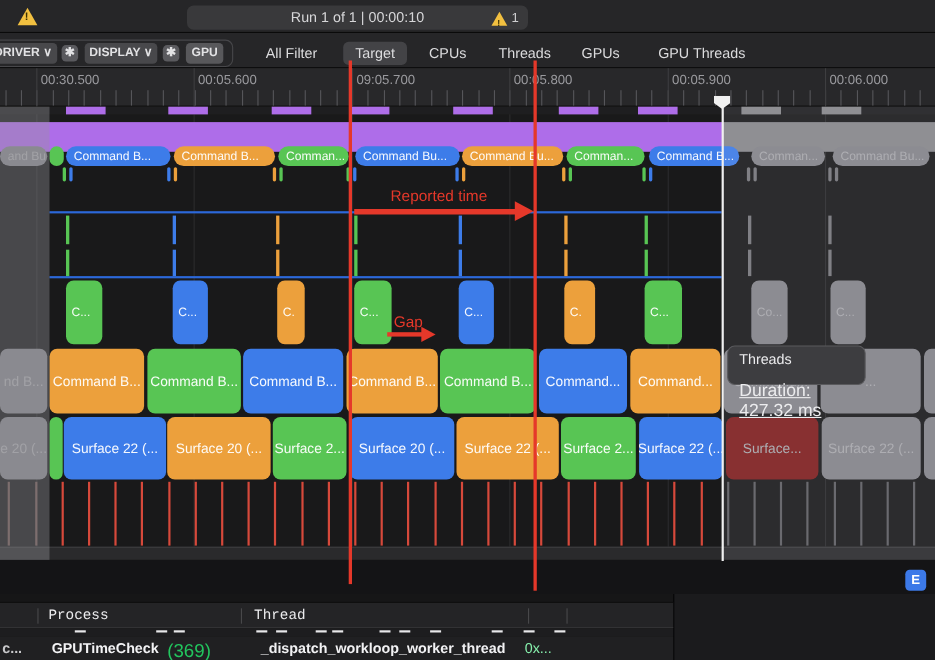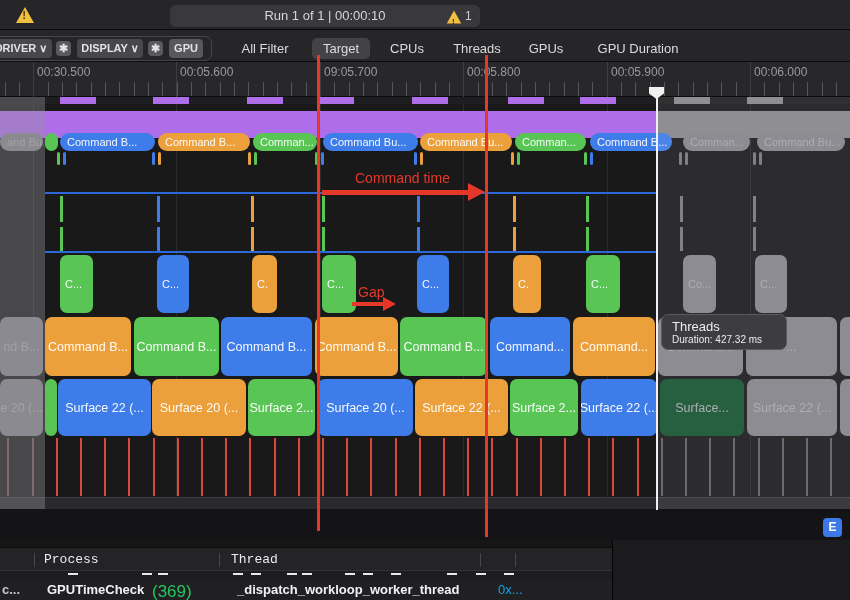--- a/index.html
+++ b/index.html
@@ -50,21 +50,21 @@
         <div class="abs ctl" style="left: 77px; width: 66px; background: rgb(72, 72, 75); top: 9px; height: 19px; line-height: 19px;">DISPLAY ∨</div>
         <div class="abs ctl" style="left: 148px; width: 15px; background: rgb(90, 90, 94); top: 11px; height: 15px; line-height: 15px;">✱</div>
         <div class="abs ctl" style="left: 169px; width: 34px; background: rgb(88, 88, 91); top: 9px; height: 19px; line-height: 19px;">GPU</div>
       </div>
     <div id="tabs">
         <div class="abs tab" style="left: 230px; width: 70px;">All Filter</div>
         <div class="abs tab selected" style="left: 312px; width: 58px;">Target</div>
         <div class="abs tab" style="left: 384px; width: 46px;">CPUs</div>
         <div class="abs tab" style="left: 443px; width: 68px;">Threads</div>
         <div class="abs tab" style="left: 523px; width: 46px;">GPUs</div>
-        <div class="abs tab" style="left: 582px; width: 112px;">GPU Duration</div>
+        <div class="abs tab" style="left: 582px; width: 112px;">GPU Threads</div>
       </div>
   </div>
 
   <div class="abs ruler">
       <div id="ruler-content">
         <div class="abs" style="left: 4.7px; top: 20px; width: 1px; height: 14px; background: rgb(86, 86, 90);"></div>
         <div class="abs" style="left: 19.03px; top: 20px; width: 1px; height: 14px; background: rgb(86, 86, 90);"></div>
         <div class="abs" style="left: 33.36px; top: 20px; width: 1px; height: 14px; background: rgb(86, 86, 90);"></div>
         <div class="abs" style="left: 47.69px; top: 20px; width: 1px; height: 14px; background: rgb(86, 86, 90);"></div>
         <div class="abs" style="left: 62.02px; top: 20px; width: 1px; height: 14px; background: rgb(86, 86, 90);"></div>
@@ -227,21 +227,21 @@
       <div class="abs blocklbl" style="left: 840px; top: 220px; width: 55px; height: 59px; background: rgb(132, 132, 138); border-radius: 7px; font-size: 12.5px; color: rgb(169, 169, 173);">Co...</div>
       <div class="abs blocklbl" style="left: 0px; top: 282px; width: 43px; height: 57px; background: rgb(132, 132, 138); border-radius: 7px; font-size: 12.5px; color: rgb(169, 169, 173);">e 20 (...</div>
       <div class="abs blocklbl" style="left: 45px; top: 282px; width: 12px; height: 57px; background: rgb(88, 197, 84); border-radius: 7px; font-size: 12.5px; color: rgba(255, 255, 255, 0.95);"></div>
       <div class="abs blocklbl" style="left: 58px; top: 282px; width: 93px; height: 57px; background: rgb(61, 124, 233); border-radius: 7px; font-size: 12.5px; color: rgba(255, 255, 255, 0.95);">Surface 22 (...</div>
       <div class="abs blocklbl" style="left: 152px; top: 282px; width: 94px; height: 57px; background: rgb(236, 160, 60); border-radius: 7px; font-size: 12.5px; color: rgba(255, 255, 255, 0.95);">Surface 20 (...</div>
       <div class="abs blocklbl" style="left: 248px; top: 282px; width: 67px; height: 57px; background: rgb(88, 197, 84); border-radius: 7px; font-size: 12.5px; color: rgba(255, 255, 255, 0.95);">Surface 2...</div>
       <div class="abs blocklbl" style="left: 318px; top: 282px; width: 95px; height: 57px; background: rgb(61, 124, 233); border-radius: 7px; font-size: 12.5px; color: rgba(255, 255, 255, 0.95);">Surface 20 (...</div>
       <div class="abs blocklbl" style="left: 415px; top: 282px; width: 93px; height: 57px; background: rgb(236, 160, 60); border-radius: 7px; font-size: 12.5px; color: rgba(255, 255, 255, 0.95);">Surface 22 (...</div>
       <div class="abs blocklbl" style="left: 510px; top: 282px; width: 68px; height: 57px; background: rgb(88, 197, 84); border-radius: 7px; font-size: 12.5px; color: rgba(255, 255, 255, 0.95);">Surface 2...</div>
       <div class="abs blocklbl" style="left: 581px; top: 282px; width: 76px; height: 57px; background: rgb(61, 124, 233); border-radius: 7px; font-size: 12.5px; color: rgba(255, 255, 255, 0.95);">Surface 22 (...</div>
-      <div class="abs blocklbl" style="left: 660px; top: 282px; width: 84px; height: 57px; background: #14532d; border-radius: 7px; font-size: 12.5px; color: rgb(169, 169, 173);">Surface...</div>
+      <div class="abs blocklbl" style="left: 660px; top: 282px; width: 84px; height: 57px; background: #7f1d1d; border-radius: 7px; font-size: 12.5px; color: rgb(169, 169, 173);">Surface...</div>
       <div class="abs blocklbl" style="left: 747px; top: 282px; width: 90px; height: 57px; background: rgb(132, 132, 138); border-radius: 7px; font-size: 12.5px; color: rgb(169, 169, 173);">Surface 22 (...</div>
       <div class="abs blocklbl" style="left: 840px; top: 282px; width: 55px; height: 57px; background: rgb(132, 132, 138); border-radius: 7px; font-size: 12.5px; color: rgb(169, 169, 173);">S...</div>
       <div class="abs" style="left: 7.3px; top: 341px; width: 2px; height: 58px; background: rgb(110, 86, 83);"></div>
       <div class="abs" style="left: 31.5px; top: 341px; width: 2px; height: 58px; background: rgb(110, 86, 83);"></div>
       <div class="abs" style="left: 55.7px; top: 341px; width: 2px; height: 58px; background: rgb(214, 73, 59);"></div>
       <div class="abs" style="left: 79.9px; top: 341px; width: 2px; height: 58px; background: rgb(214, 73, 59);"></div>
       <div class="abs" style="left: 104.1px; top: 341px; width: 2px; height: 58px; background: rgb(214, 73, 59);"></div>
       <div class="abs" style="left: 128.3px; top: 341px; width: 2px; height: 58px; background: rgb(214, 73, 59);"></div>
       <div class="abs" style="left: 152.5px; top: 341px; width: 2px; height: 58px; background: rgb(214, 73, 59);"></div>
       <div class="abs" style="left: 176.7px; top: 341px; width: 2px; height: 58px; background: rgb(214, 73, 59);"></div>
@@ -303,33 +303,33 @@
       <div class="abs" style="left: 391px; top: 2px; width: 10px; height: 2px; background: rgb(232, 232, 234);"></div>
       <div class="abs" style="left: 447px; top: 2px; width: 10px; height: 2px; background: rgb(232, 232, 234);"></div>
       <div class="abs" style="left: 476px; top: 2px; width: 10px; height: 2px; background: rgb(232, 232, 234);"></div>
       <div class="abs" style="left: 504px; top: 2px; width: 10px; height: 2px; background: rgb(232, 232, 234);"></div>
     </div>
   <div class="abs" style="left:0;top:579px;width:612px;height:21px;background:#202022;">
     <span class="abs" style="left:2px;top:3px;font-size:13px;color:#c8c8ca;font-weight:bold;">c...</span>
     <span class="abs" style="left:47px;top:3px;font-size:13px;color:#f2f2f4;font-weight:bold;">GPUTimeCheck</span>
     <span class="abs" style="left:152px;top:3px;font-size:17px;color:#22c55e;">(369)</span>
     <span class="abs" style="left:237px;top:3px;font-size:13px;color:#f2f2f4;font-weight:bold;">_dispatch_workloop_worker_thread</span>
-    <span class="abs" style="left:498px;top:3px;font-size:13px;color:#0ea5e9;">0x...</span>
+    <span class="abs" style="left:477px;top:3px;font-size:13px;color:#86efac;">0x...</span>
   </div>
 
   <div class="abs" style="left:317px;top:55px;width:3px;height:476px;background:#e5382a;z-index:35;"></div>
   <div class="abs" style="left:485px;top:55px;width:3px;height:482px;background:#e5382a;z-index:35;"></div>
-  <div class="abs" style="left:355px;top:170px;font-size:14px;color:#e5382a;z-index:36;">Command time</div>
+  <div class="abs" style="left:355px;top:170px;font-size:14px;color:#e5382a;z-index:36;">Reported time</div>
   <div class="abs" style="left:322px;top:190px;width:148px;height:5px;background:#e5382a;z-index:36;"></div>
   <div class="abs" style="left:468px;top:183px;width:0;height:0;border-top:9px solid transparent;border-bottom:9px solid transparent;border-left:17px solid #e5382a;z-index:36;"></div>
   <div class="abs" style="left:358px;top:284px;font-size:14px;color:#e5382a;z-index:36;">Gap</div>
   <div class="abs" style="left:352px;top:302px;width:32px;height:4px;background:#e5382a;z-index:36;"></div>
   <div class="abs" style="left:383px;top:297px;width:0;height:0;border-top:7px solid transparent;border-bottom:7px solid transparent;border-left:13px solid #e5382a;z-index:36;"></div>
 
   <div class="abs" style="left:656px;top:88px;width:1.5px;height:422px;background:#f0f0f0;z-index:30;"></div>
   <div class="abs" style="left:649px;top:87px;width:15px;height:12px;background:#f0f0f0;z-index:31;clip-path:polygon(0 0,100% 0,100% 55%,50% 100%,0 55%);"></div>
 
   <div class="abs tooltip" style="left:661px;top:314px;width:126px;height:36px;">
     <div style="font-size:13px;">Threads</div>
-    <div style="font-size:10px;margin-top:0;">Duration: 427.32 ms</div>
+    <div style="font-size:16px;margin-top:13px;text-decoration:underline;">Duration: 427.32 ms</div>
   </div>
 
 </div>
 
 </body></html>

